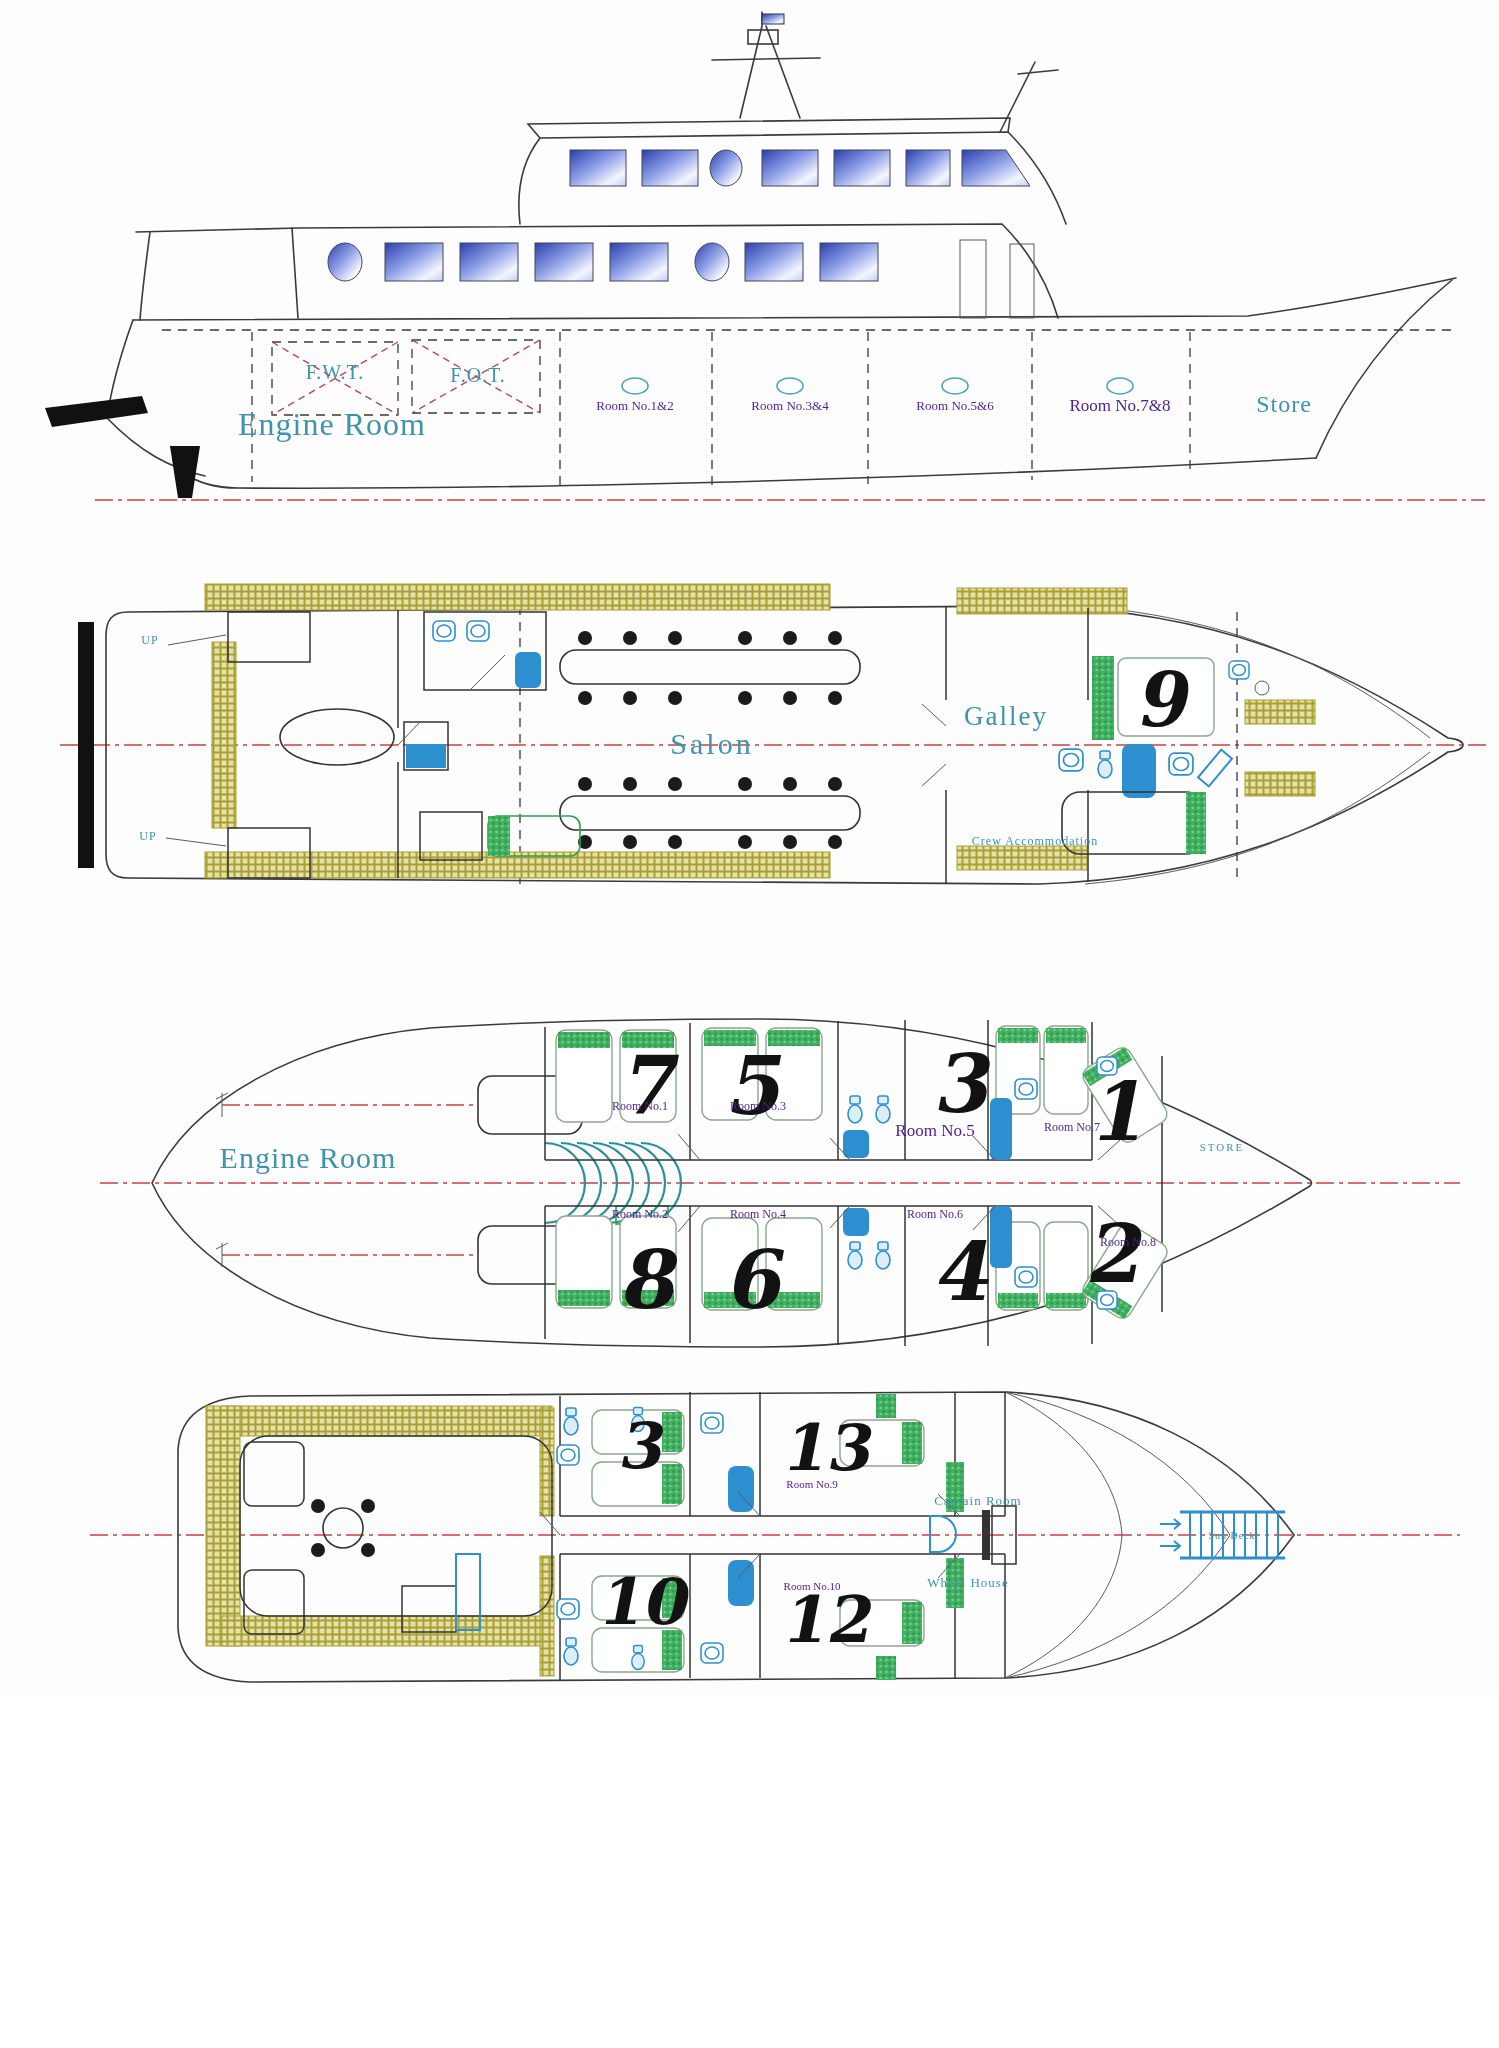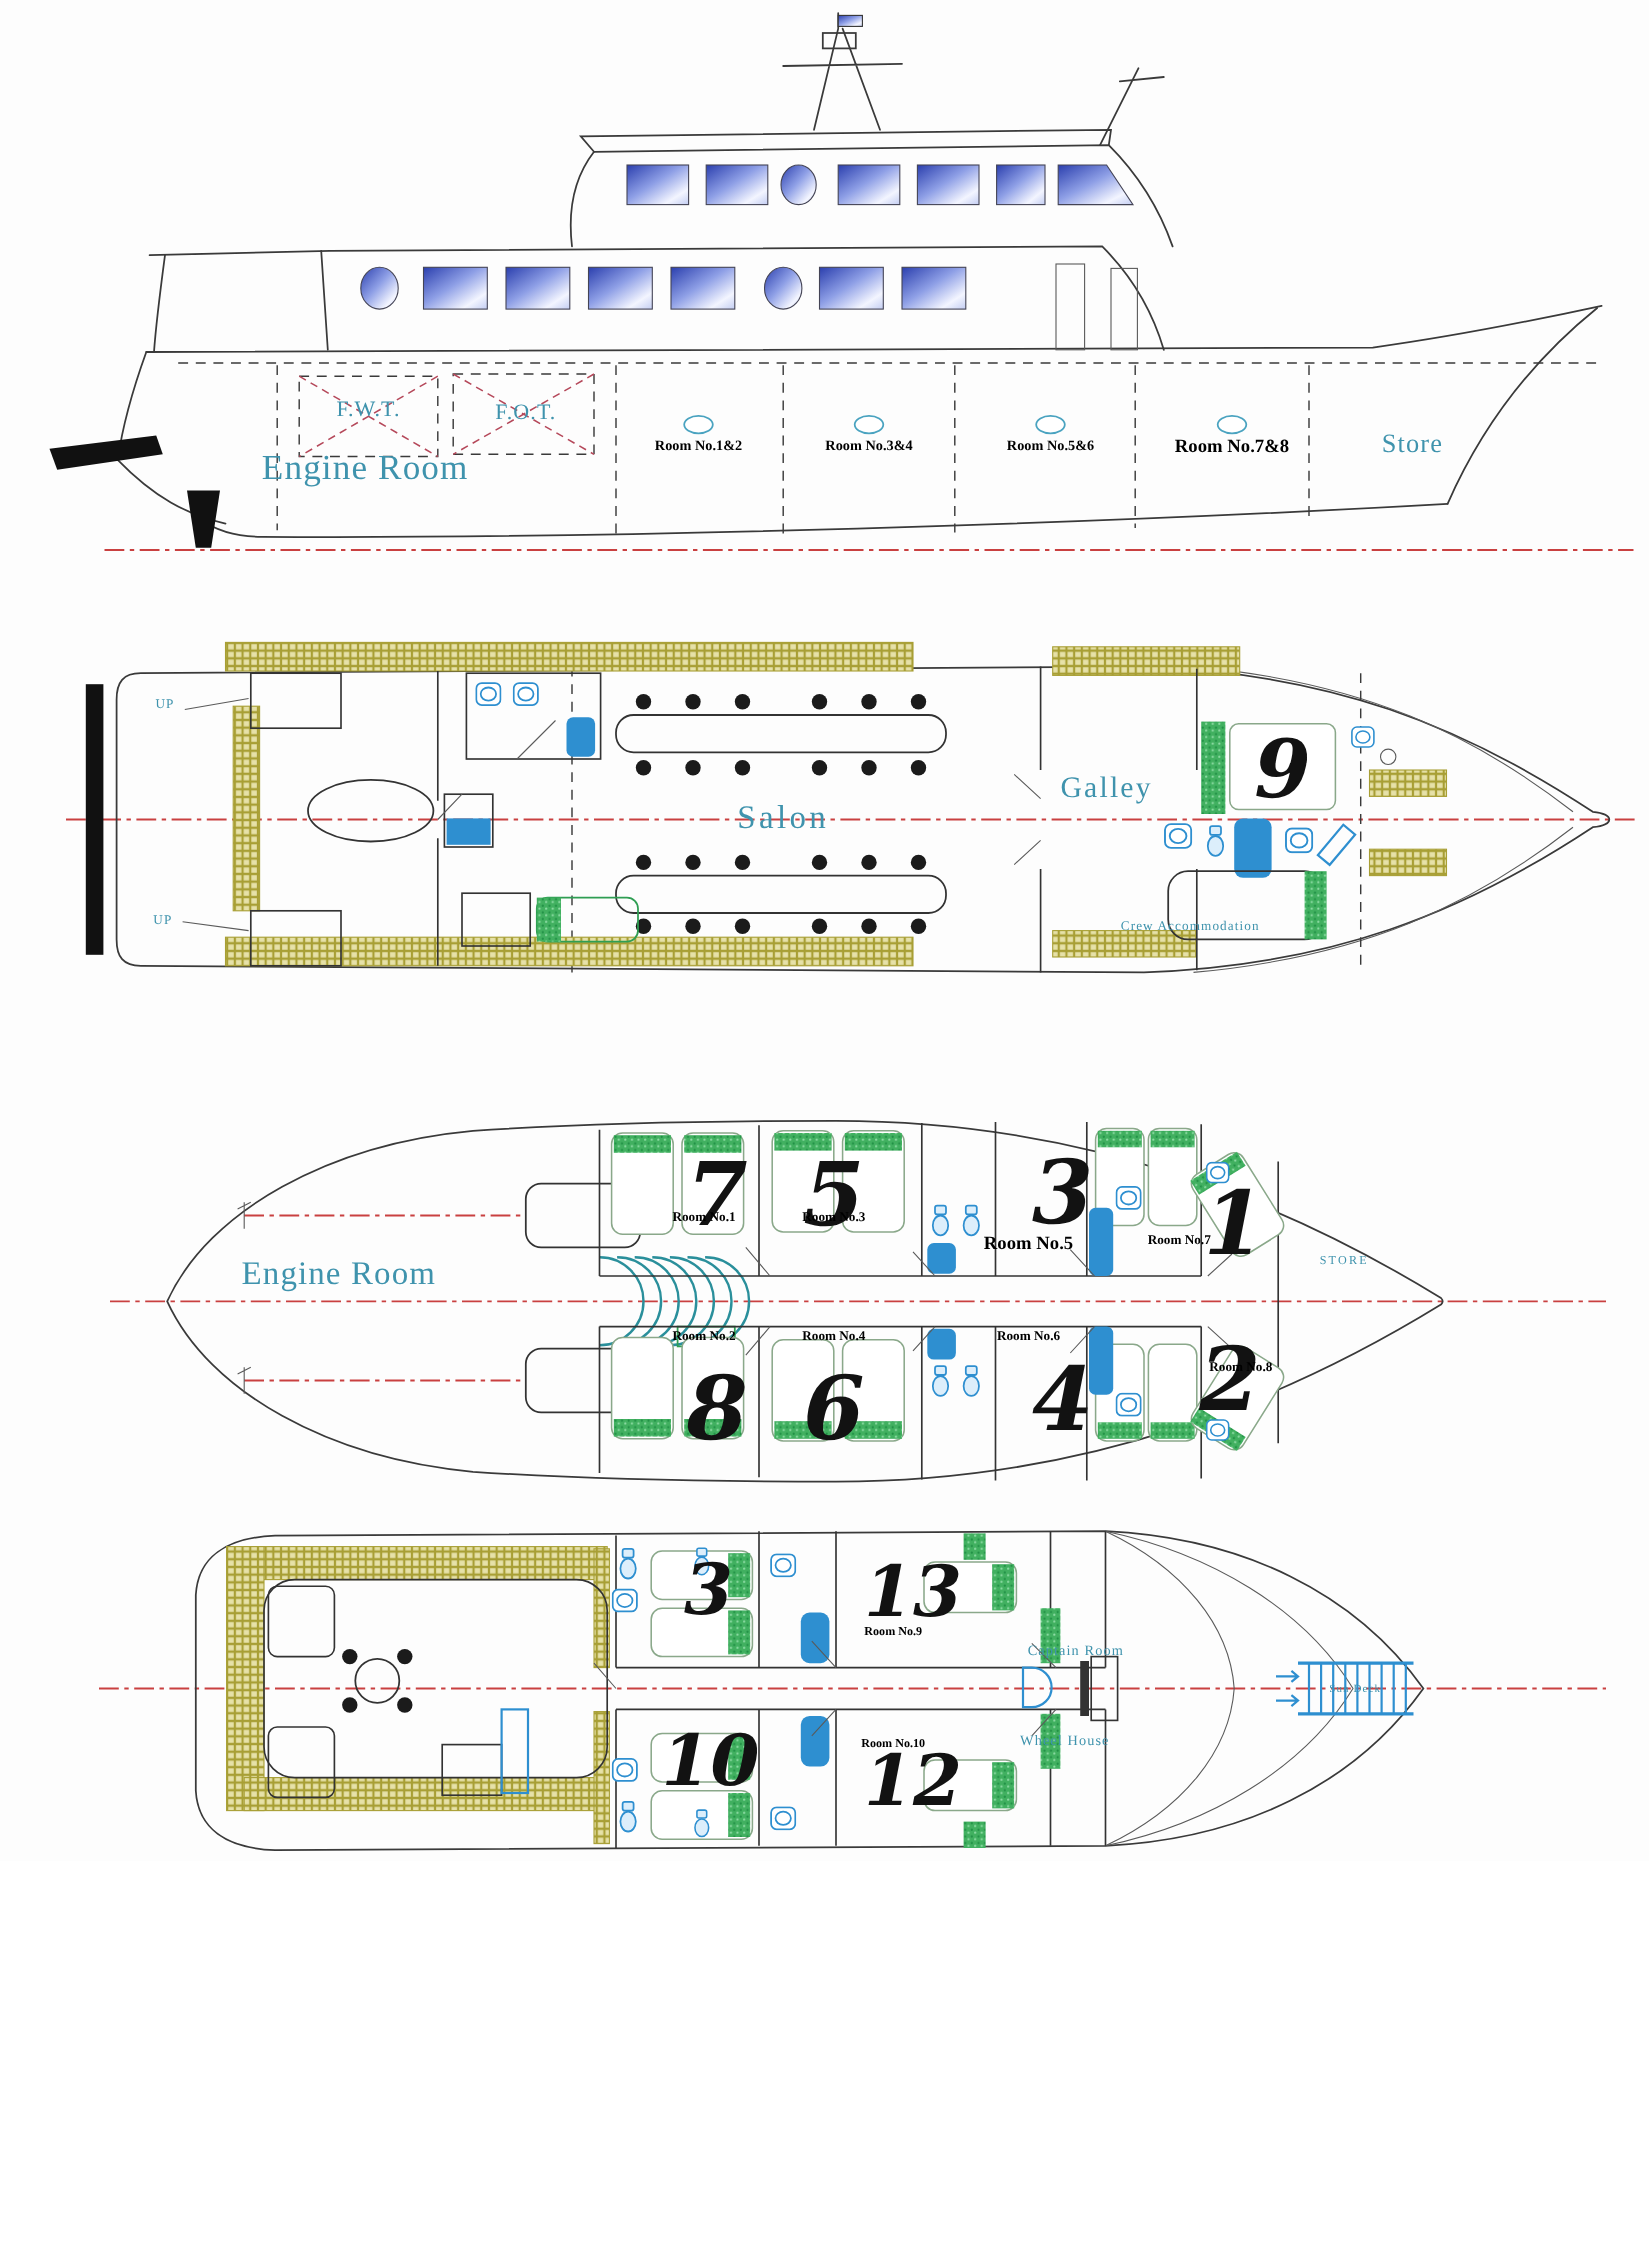--- a/index.html
+++ b/index.html
@@ -1,21 +1,21 @@
 <!DOCTYPE html>
 <html><head>
 <meta charset="utf-8">
 <style>
   html,body{margin:0;padding:0;background:#fff;}
   #canvas{position:relative;width:1499px;height:1692px;background:#fdfdfd;
           font-family:"Liberation Serif",serif;overflow:hidden;}
   #linework{position:absolute;left:0;top:0;}
   .lbl{position:absolute;transform:translate(-50%,-50%);white-space:nowrap;
        color:#3f93ad;line-height:1;letter-spacing:1px;}
-  .steel{color:#000000;letter-spacing:0;font-weight:bold;}
+  .steel{color:#4c1d95;letter-spacing:0;}
   .num{position:absolute;transform:translate(-50%,-50%);
        font-family:"DejaVu Serif",serif;font-weight:700;font-style:italic;
        color:#121212;line-height:1;}
   
   .ln{stroke:#3a3a3a;stroke-width:1.6;fill:none;stroke-linecap:round;}
   .lnthin{stroke:#5a5a5a;stroke-width:1;fill:none;}
   .dash{stroke:#3a3a3a;stroke-width:1.3;fill:none;stroke-dasharray:9 7;}
   .red{stroke:#c94040;stroke-width:1.6;fill:none;stroke-dasharray:18 5 4 5;}
   .redx{stroke:#b5485a;stroke-width:1.4;fill:none;stroke-dasharray:7 5;}
   .blue{stroke:#2e8fd0;stroke-width:2;fill:none;}
@@ -408,21 +408,21 @@
 <span class="lbl steel" style="left:635px;top:405px;font-size:13px;">Room No.1&amp;2</span>
 <span class="lbl steel" style="left:790px;top:405px;font-size:13px;">Room No.3&amp;4</span>
 <span class="lbl steel" style="left:955px;top:405px;font-size:13px;">Room No.5&amp;6</span>
 <span class="lbl steel" style="left:1120px;top:405px;font-size:17px;">Room No.7&amp;8</span>
 <span class="lbl" style="left:1284px;top:404px;font-size:24px;">Store</span>
 
 <span class="lbl" style="left:150px;top:640px;font-size:12px;">UP</span>
 <span class="lbl" style="left:148px;top:836px;font-size:12px;">UP</span>
 <span class="lbl" style="left:712px;top:744px;font-size:30px;letter-spacing:3px;">Salon</span>
 <span class="lbl" style="left:1006px;top:716px;font-size:27px;letter-spacing:2px;">Galley</span>
-<span class="lbl" style="left:1062px;top:841px;font-size:12px;padding-left:40px;">Crew Accommodation</span>
+<span class="lbl" style="left:1015px;top:841px;font-size:12px;padding-left:40px;">Crew Accommodation</span>
 <span class="num" style="left:1166px;top:700px;font-size:74px;">9</span>
 
 <span class="lbl" style="left:308px;top:1158px;font-size:30px;">Engine Room</span>
 <span class="lbl" style="left:1222px;top:1147px;font-size:11px;letter-spacing:2px;">STORE</span>
 <span class="num" style="left:652px;top:1086px;font-size:80px;">7</span>
 <span class="num" style="left:758px;top:1086px;font-size:80px;">5</span>
 <span class="num" style="left:966px;top:1084px;font-size:80px;">3</span>
 <span class="num" style="left:1122px;top:1112px;font-size:80px;">1</span>
 <span class="num" style="left:652px;top:1280px;font-size:80px;">8</span>
 <span class="num" style="left:758px;top:1280px;font-size:80px;">6</span>

